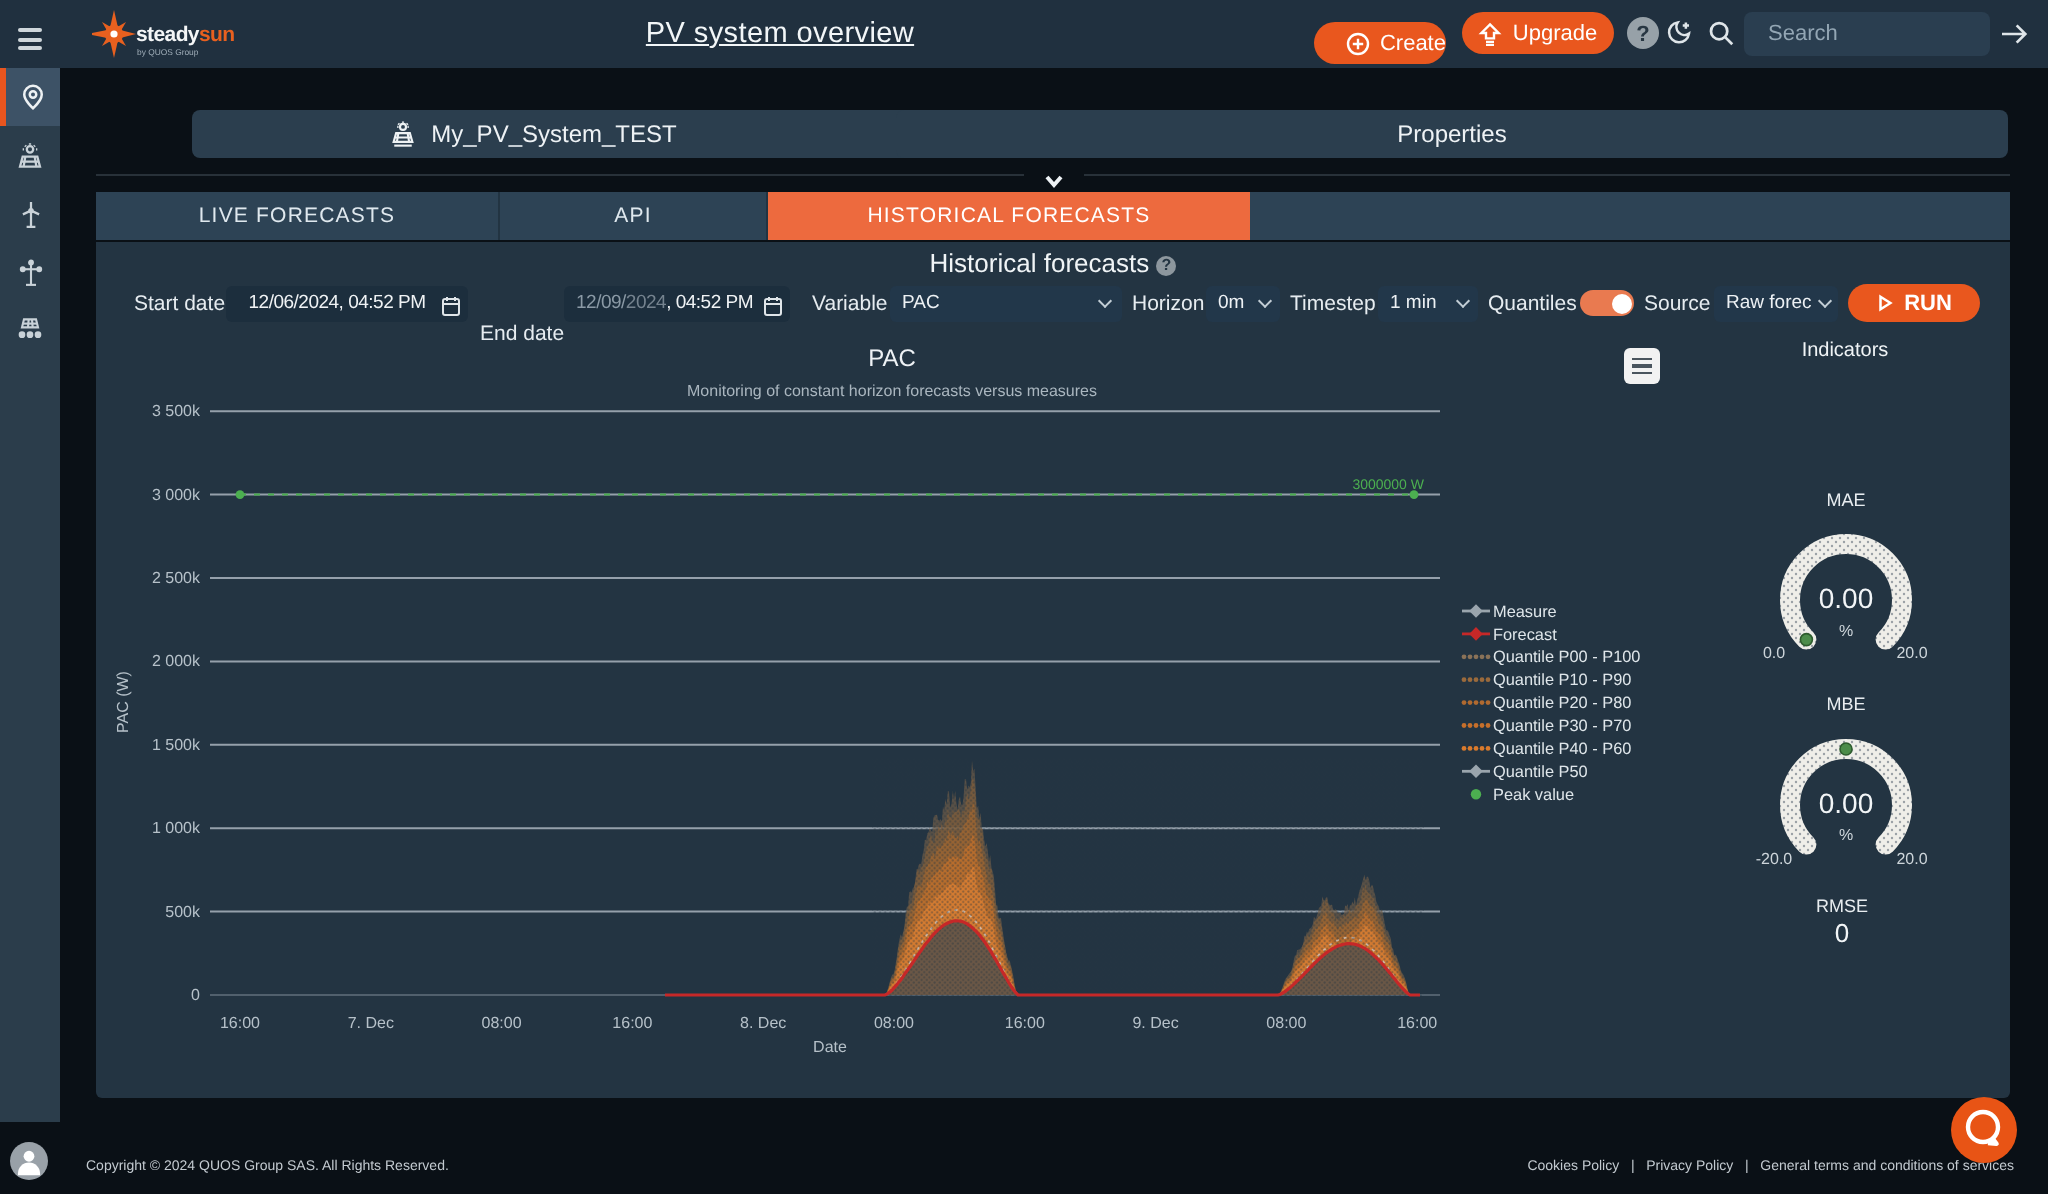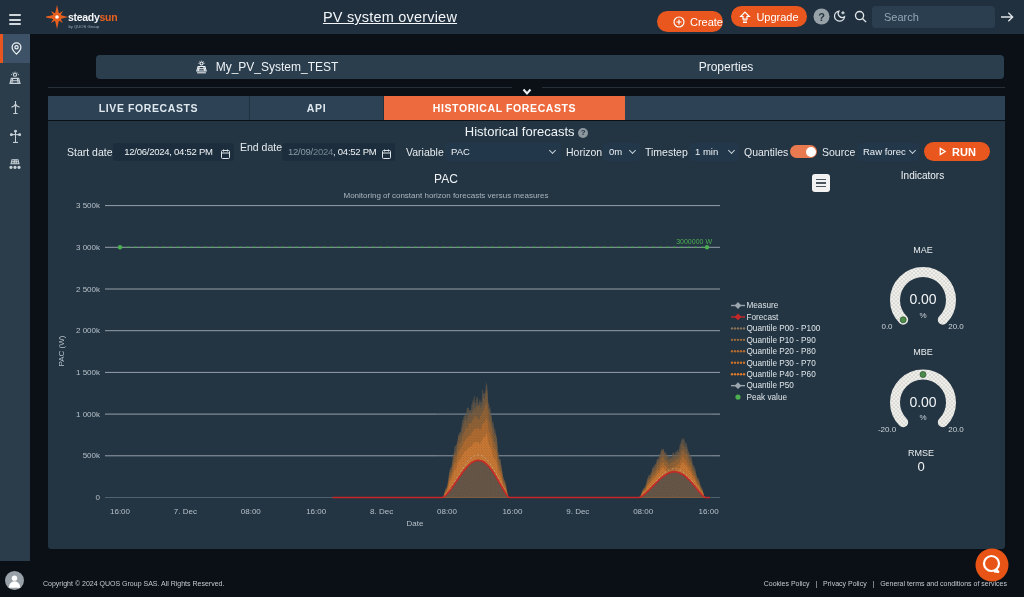--- a/index.html
+++ b/index.html
@@ -17,21 +17,21 @@
   
   #sidebar { left:0; top:34px; width:30px; height:527px; background:#2b3d4b; }
   .sicon { position:absolute; left:0; width:30px; height:29px; display:flex; align-items:center; justify-content:center; }
   .sicon.active { background:#3d5266; border-left:3px solid #e8551f; }
 
   
   .hbtn { top:55px; height:24px; background:#2b3e4e; border-radius:4px; color:#eef2f5; font-size:12px; display:flex; align-items:center; justify-content:center; gap:7px; }
 
   
   #tabs { left:48px; top:96px; width:957px; height:24px; display:flex; background:#2d4355; }
-  .tab { height:24px; display:flex; align-items:center; justify-content:center; color:#dfe8ee; font-size:10.5px; letter-spacing:.6px; border-right:1px solid #223442; font-weight:700;}
+  .tab { height:24px; display:flex; align-items:center; justify-content:center; color:#dfe8ee; font-size:10.5px; letter-spacing:.6px; border-right:1px solid #223442; font-weight:400;}
   .tab.active { background:#ed6a3e; color:#fff; border-right:none; }
 
   
   #panel { left:48px; top:121px; width:957px; height:428px; background:#233442; border-radius:0 0 3px 3px; }
   #hftitle { left:48px; top:123px; width:957px; text-align:center; color:#f0f4f6; font-size:13px; height:18px; line-height:18px; }
   .lbl { color:#e6ecf0; font-size:10.5px; line-height:18px; }
   .inp { background:#1c2e3d; border-radius:3px; color:#f0f3f5; font-size:9.5px; letter-spacing:-0.25px; height:18px; line-height:18px; padding:0 16px 0 6px; white-space:nowrap; }
   .cal { position:absolute; right:4px; top:4px; }
   .sel { background:#22374a; border-radius:3px; color:#edf1f4; font-size:9.5px; height:18px; line-height:18px; padding:0 6px; }
   .chev { position:absolute; width:5px; height:5px; border-right:1.3px solid #c3ced6; border-bottom:1.3px solid #c3ced6; transform:rotate(45deg); top:5px; }
@@ -190,21 +190,21 @@
 </div>
 
 <div id="panel" class="abs"></div>
 <div id="hftitle" class="abs">Historical forecasts <span style="display:inline-block;width:10px;height:10px;border-radius:50%;background:#8d979e;color:#233442;font-size:8px;font-weight:700;line-height:10px;vertical-align:1px;">?</span></div>
 
 <div class="lbl abs" style="left:67px; top:143px;">Start date</div>
 <div class="inp abs" style="left:113px; top:143px; width:121px;text-align:center;">12/06/2024, 04:52 PM<span class="cal"><svg width="9" height="10" viewBox="0 0 9 10" fill="none" stroke="#dfe5e9" stroke-width="1">
         <rect x="0.5" y="1.5" width="8" height="8" rx="1"></rect>
         <path d="M0.5 4h8M2.5 0.5v2M6.5 0.5v2"></path>
       </svg></span></div>
-<div class="lbl abs" style="left:240px; top:138px;">End date</div>
+<div class="lbl abs" style="left:240px; top:158px;">End date</div>
 <div class="inp abs" style="left:282px; top:143px; width:113px;"><span style="color:#8b9aa6">12/09/</span><span style="color:#75838f">2024</span>, 04:52 PM<span class="cal"><svg width="9" height="10" viewBox="0 0 9 10" fill="none" stroke="#dfe5e9" stroke-width="1">
         <rect x="0.5" y="1.5" width="8" height="8" rx="1"></rect>
         <path d="M0.5 4h8M2.5 0.5v2M6.5 0.5v2"></path>
       </svg></span></div>
 <div class="lbl abs" style="left:406px; top:143px;">Variable</div>
 <div class="sel abs" style="left:445px; top:143px; width:116px;">PAC<span class="chev" style="right:6px;"></span></div>
 <div class="lbl abs" style="left:566px; top:143px;">Horizon</div>
 <div class="sel abs" style="left:603px; top:143px; width:37px;">0m<span class="chev" style="right:5px;"></span></div>
 <div class="lbl abs" style="left:645px; top:143px;">Timestep</div>
 <div class="sel abs" style="left:689px; top:143px; width:50px;">1 min<span class="chev" style="right:5px;"></span></div>

